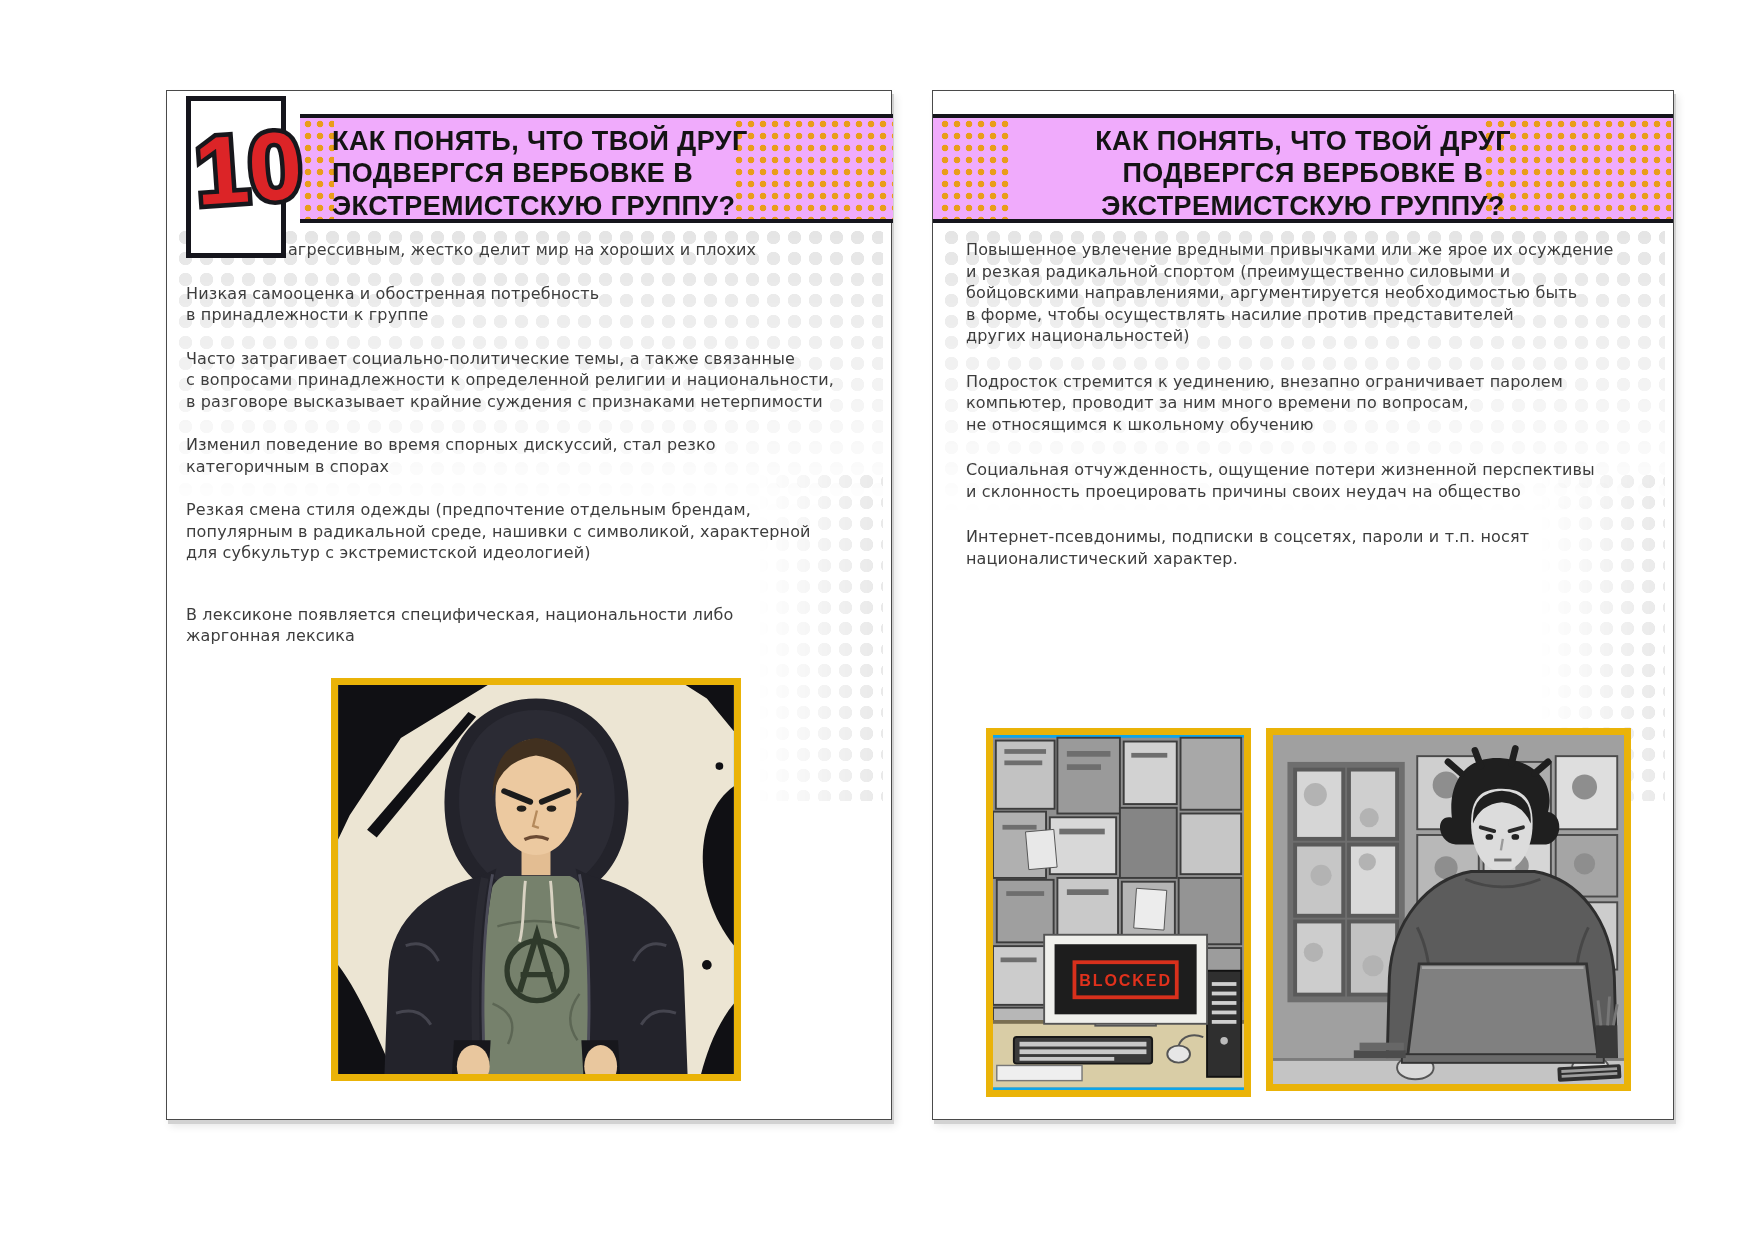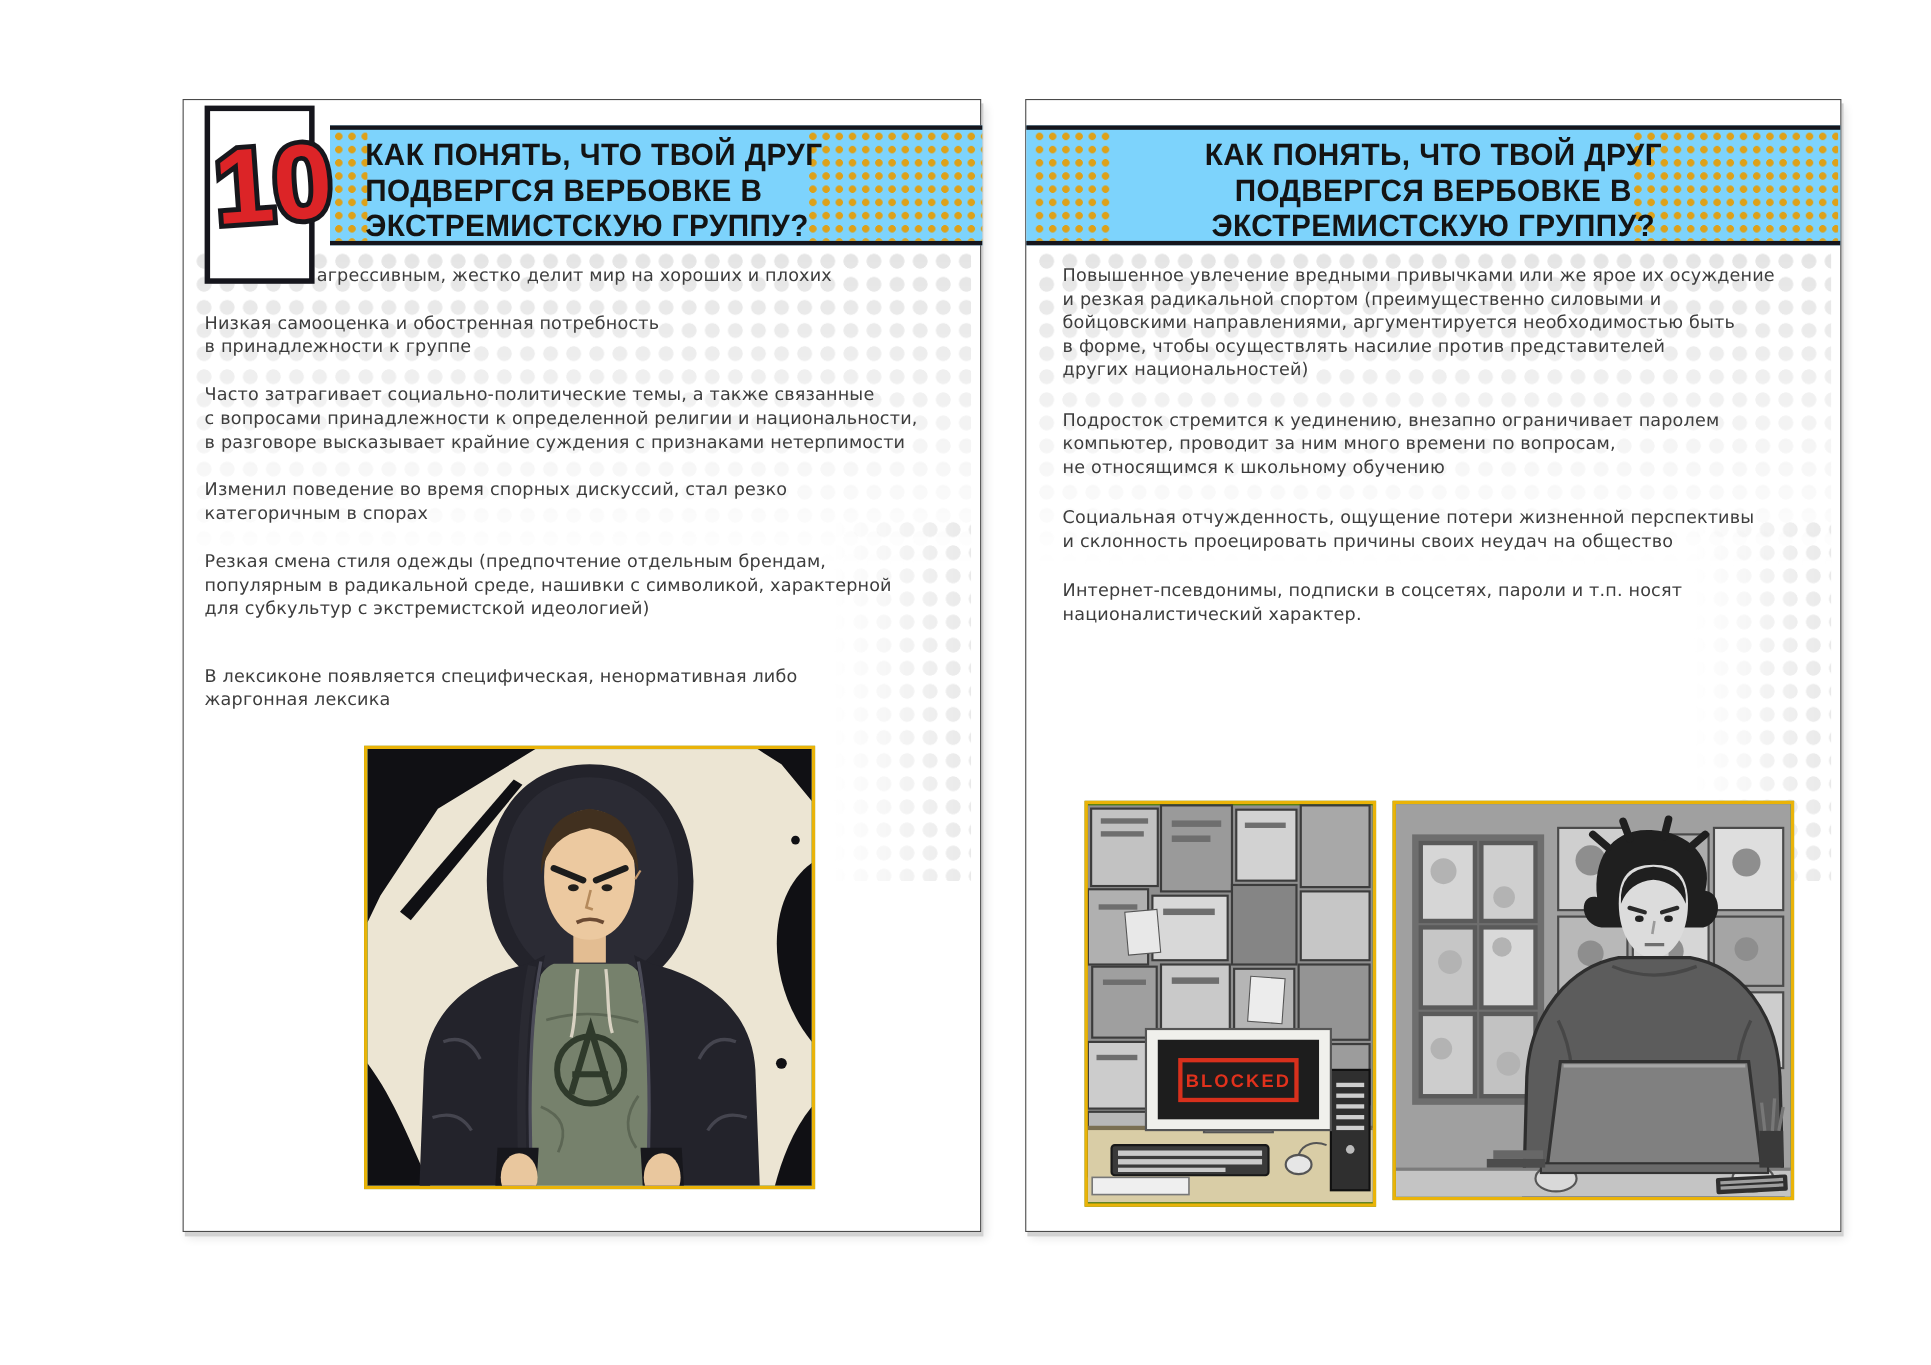--- a/index.html
+++ b/index.html
@@ -10,21 +10,21 @@
   .page{
     position:absolute;top:90px;height:1030px;background:#ffffff;
     border:1px solid #4a4a4a;box-sizing:border-box;
     box-shadow:2px 4px 0 #d2d2d2, 4px 6px 8px rgba(0,0,0,.10);
   }
   #page-left{left:166px;width:726px;}
   #page-right{left:932px;width:742px;}
 
   
   .banner{
-    position:absolute;top:23px;height:109px;background:#7dd3fc;
+    position:absolute;top:23px;height:109px;background:#f0abfc;
     border-top:4px solid #15151c;border-bottom:4px solid #15151c;box-sizing:border-box;
     z-index:3;
   }
   #page-left .banner{left:133px;width:593px;border-right:none;}
   #page-right .banner{left:0;width:740px;}
   .dots-orange{
     position:absolute;top:0;bottom:0;
     background-image:radial-gradient(circle,#e89b00 3.1px, rgba(232,155,0,0) 3.6px);
     background-size:12px 12px;opacity:.9;
   }
@@ -78,21 +78,21 @@
   #page-left .items{left:19px;top:148px;width:650px;}
   #page-right .items{left:33px;top:148px;width:672px;}
   .item{
     white-space:pre-line;font-size:16px;line-height:21.5px;color:#3d3d3d;
     margin:0 0 22px 0;letter-spacing:.15px;
   }
   #page-right .item{margin-bottom:24px;}
   #page-left .item:nth-child(6){margin-top:40px;}
 
   
-  .illo{position:absolute;border:3px solid #eab308;box-sizing:border-box;z-index:2;background:#4d7c0f;}
+  .illo{position:absolute;border:7px solid #eab308;box-sizing:border-box;z-index:2;background:#0ea5e9;}
   #illo-hoodie{left:164px;top:587px;width:410px;height:403px;}
   #illo-blocked{left:53px;top:637px;width:265px;height:369px;}
   #illo-laptop{left:333px;top:637px;width:365px;height:363px;}
   .illo svg{display:block;width:100%;height:100%;}
 </style>
 </head>
 <body>
 
 <div class="page" id="page-left">
   <div class="dots-gray dots-top"></div>
@@ -120,21 +120,21 @@
     <p class="item">Низкая самооценка и обостренная потребность
 в принадлежности к группе</p>
     <p class="item">Часто затрагивает социально-политические темы, а также связанные
 с вопросами принадлежности к определенной религии и национальности,
 в разговоре высказывает крайние суждения с признаками нетерпимости</p>
     <p class="item">Изменил поведение во время спорных дискуссий, стал резко
 категоричным в спорах</p>
     <p class="item">Резкая смена стиля одежды (предпочтение отдельным брендам,
 популярным в радикальной среде, нашивки с символикой, характерной
 для субкультур с экстремистской идеологией)</p>
-    <p class="item">В лексиконе появляется специфическая, ненормативная либо
+    <p class="item">В лексиконе появляется специфическая, национальности либо
 жаргонная лексика</p>
   </div>
 
   <div class="illo" id="illo-hoodie">
     <svg viewBox="0 0 410 403">
       <rect x="0" y="0" width="410" height="403" fill="#ece5d3"></rect>
 
       <path d="M0,0 L155,0 L65,55 L12,135 L0,160 Z" fill="#101014"></path>
       <path d="M30,150 L135,28 L143,33 L40,158 Z" fill="#101014"></path>
       <path d="M410,0 L410,48 L382,14 L360,0 Z" fill="#101014"></path>

